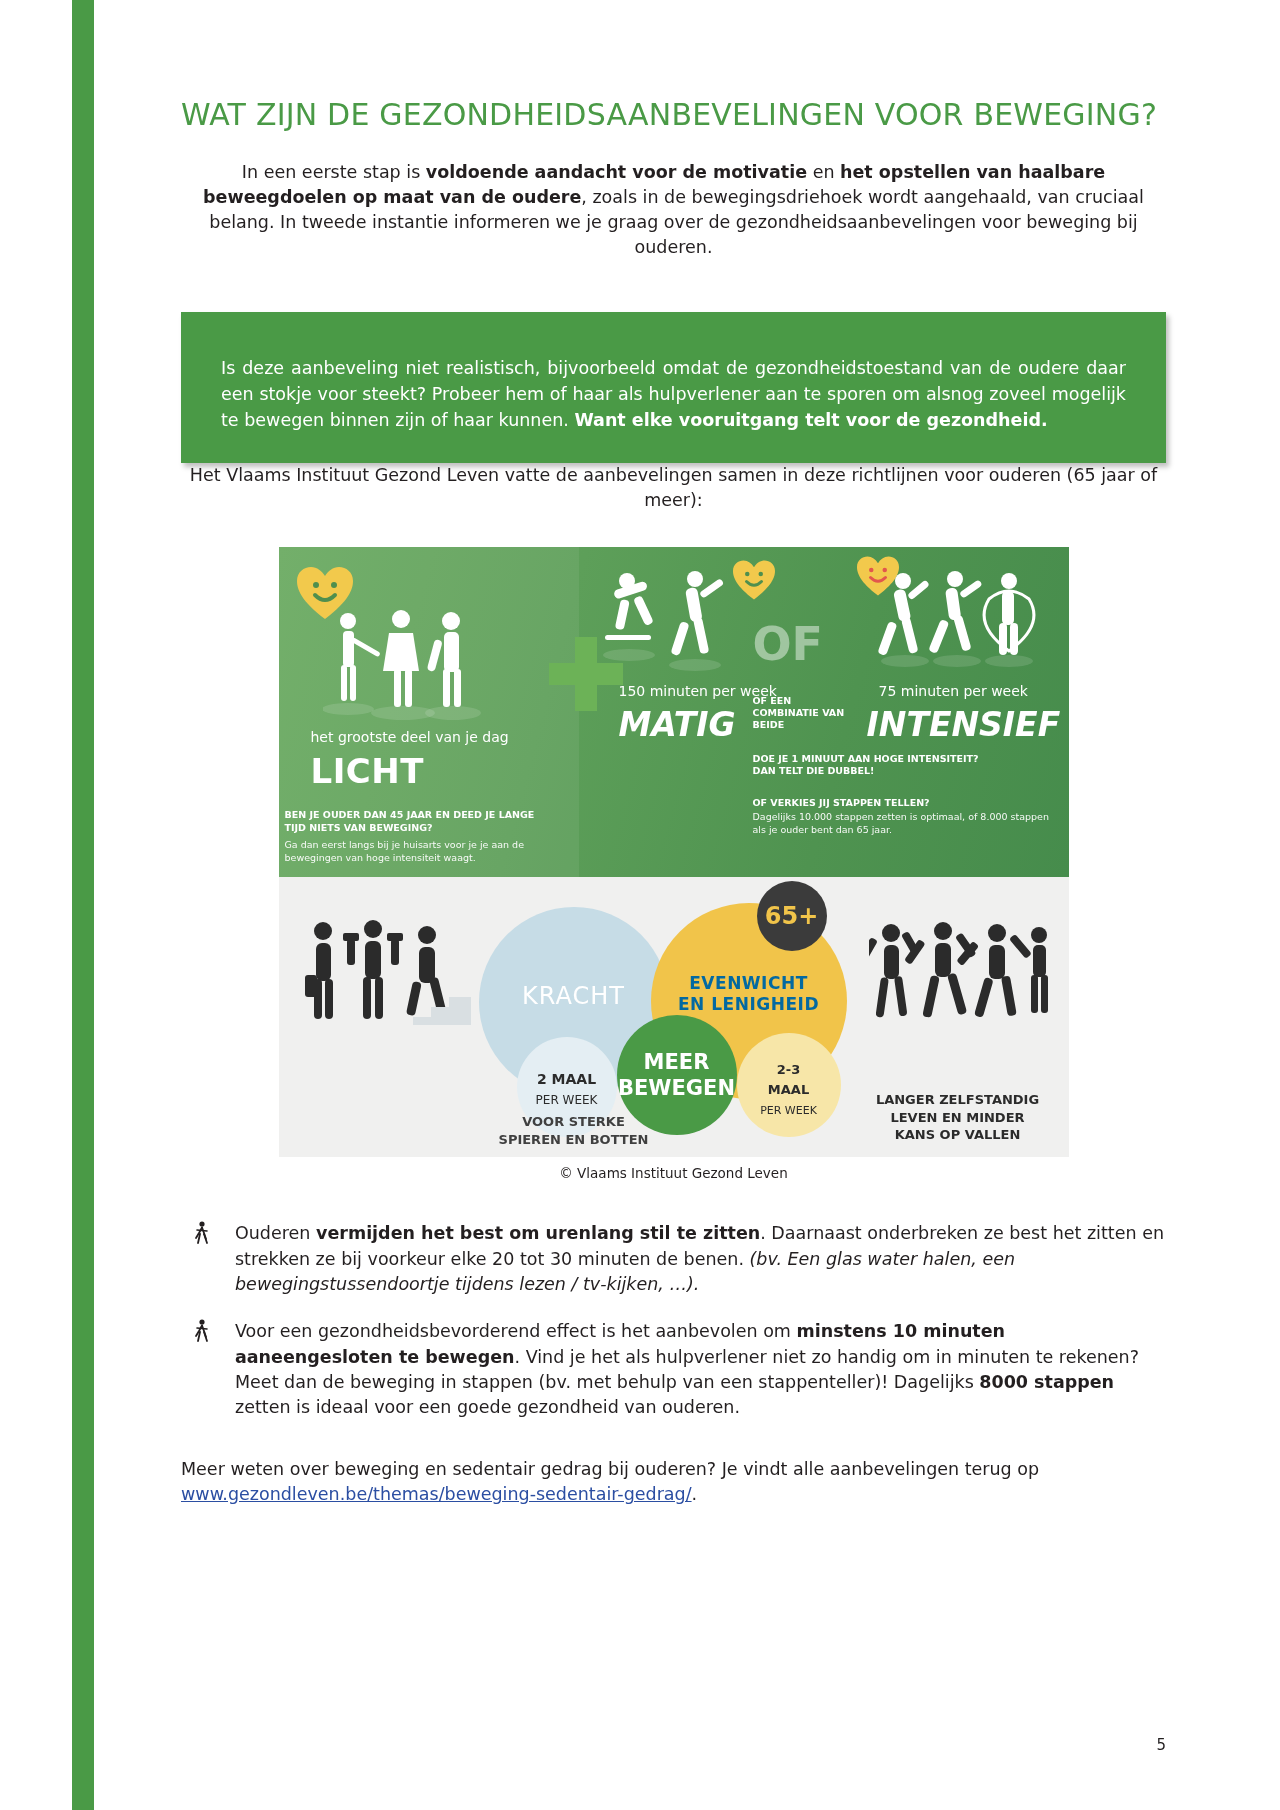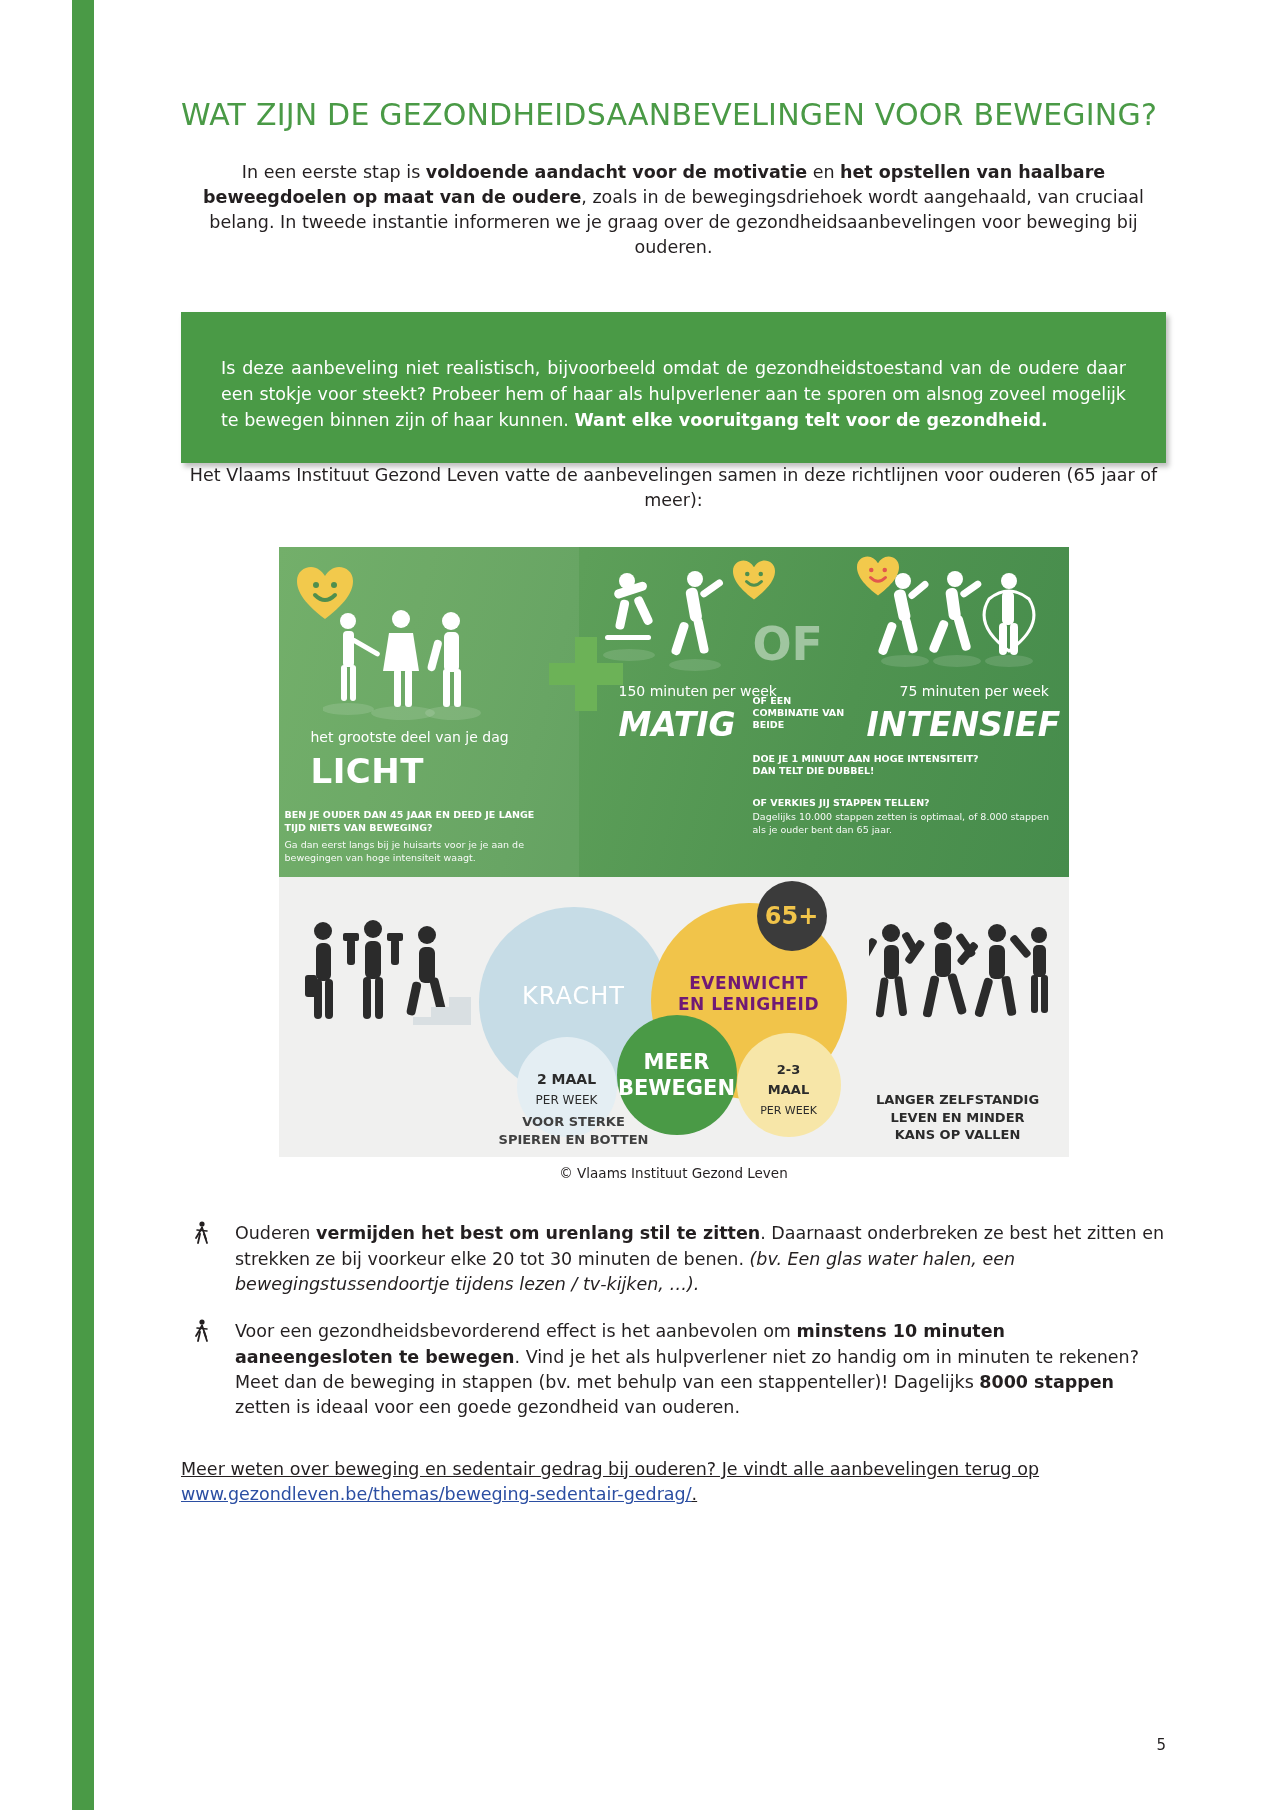--- a/index.html
+++ b/index.html
@@ -126,21 +126,20 @@
     line-height: 1.45;
     color: #231f20;
   }
   .bullet-text b { font-weight: bold; }
   .bullet-text i { font-style: italic; }
   .final-para {
     margin-top: 36px;
     font-size: 17.5px;
     line-height: 1.45;
     color: #231f20;
-    text-decoration: underline;
   }
   a.link {
     color: #2b4ea2;
     text-decoration: underline;
   }
   .page-number {
     position: absolute;
     right: 114px;
     bottom: 56px;
     font-size: 15px;
@@ -267,21 +266,21 @@
           <ellipse cx="80" cy="92" rx="24" ry="6" fill="#ffffff" opacity="0.13"></ellipse>
           <ellipse cx="132" cy="92" rx="24" ry="6" fill="#ffffff" opacity="0.13"></ellipse>
         </svg>
 
         <div class="it small-label" style="left:340px; top:136px;">150 minuten per week</div>
         <div class="it mid-label" style="left:340px; top:158px;">MATIG</div>
 
         <div class="it" style="left:474px; top:70px; font-size:46px; font-weight:bold; color:rgba(255,255,255,0.45);">OF</div>
         <div class="it tiny" style="left:474px; top:148px; width:96px; font-weight:bold; line-height:1.25;">OF EEN COMBINATIE VAN BEIDE</div>
 
-        <div class="it small-label" style="left:621px; top:136px;">75 minuten per week</div>
+        <div class="it small-label" style="left:600px; top:136px;">75 minuten per week</div>
         <div class="it mid-label" style="left:588px; top:158px;">INTENSIEF</div>
 
         <div class="it tiny" style="left:474px; top:206px; width:240px; font-weight:bold; line-height:1.3;">DOE JE 1 MINUUT AAN HOGE INTENSITEIT? DAN TELT DIE DUBBEL!</div>
 
         <div class="it tiny" style="left:474px; top:250px; width:300px; font-weight:bold;">OF VERKIES JIJ STAPPEN TELLEN?</div>
         <div class="it tiny" style="left:474px; top:264px; width:300px; opacity:0.95;">Dagelijks 10.000 stappen zetten is optimaal, of 8.000 stappen als je ouder bent dan 65 jaar.</div>
       </div>
 
       <div class="info-bottom">
 
@@ -309,21 +308,21 @@
             <rect x="112" y="98" width="22" height="8"></rect>
             <rect x="130" y="88" width="22" height="18"></rect>
             <rect x="148" y="78" width="22" height="28"></rect>
           </g>
         </svg>
 
         <div style="position:absolute;left:200px;top:30px;width:190px;height:190px;border-radius:50%;background:#c6dce6;"></div>
         <div style="position:absolute;left:200px;top:105px;width:190px;text-align:center;font-size:24px;font-weight:normal;color:#ffffff;letter-spacing:1px;">KRACHT</div>
 
         <div style="position:absolute;left:372px;top:26px;width:196px;height:196px;border-radius:50%;background:#f1c44a;"></div>
-        <div style="position:absolute;left:372px;top:96px;width:196px;text-align:center;font-size:17px;font-weight:bold;color:#701a75;line-height:1.25;letter-spacing:0.5px;">
+        <div style="position:absolute;left:372px;top:96px;width:196px;text-align:center;font-size:17px;font-weight:bold;color:#0369a1;line-height:1.25;letter-spacing:0.5px;">
           <span>EVENWICHT</span><br>
           <span>EN LENIGHEID</span>
         </div>
 
         <div style="position:absolute;left:478px;top:4px;width:70px;height:70px;border-radius:50%;background:#3b3b3b;color:#f1c44a;font-size:24px;font-weight:bold;display:flex;align-items:center;justify-content:center;">65+</div>
 
         <div style="position:absolute;left:338px;top:138px;width:120px;height:120px;border-radius:50%;background:#4a9a46;"></div>
         <div style="position:absolute;left:338px;top:172px;width:120px;text-align:center;font-size:21px;font-weight:bold;color:#ffffff;line-height:1.25;">
           <span>MEER</span><br>
           <span>BEWEGEN</span>

